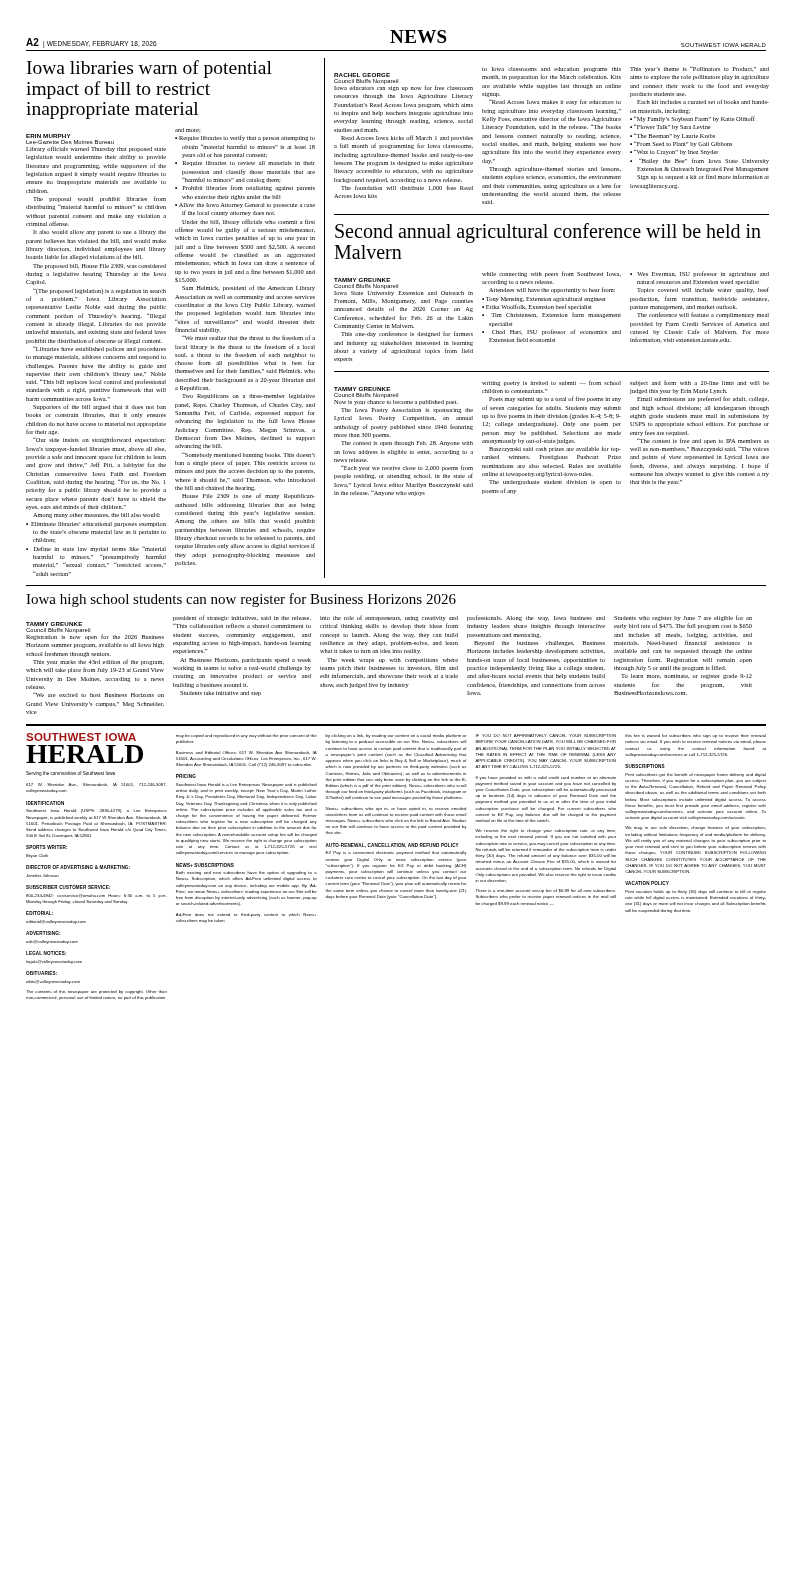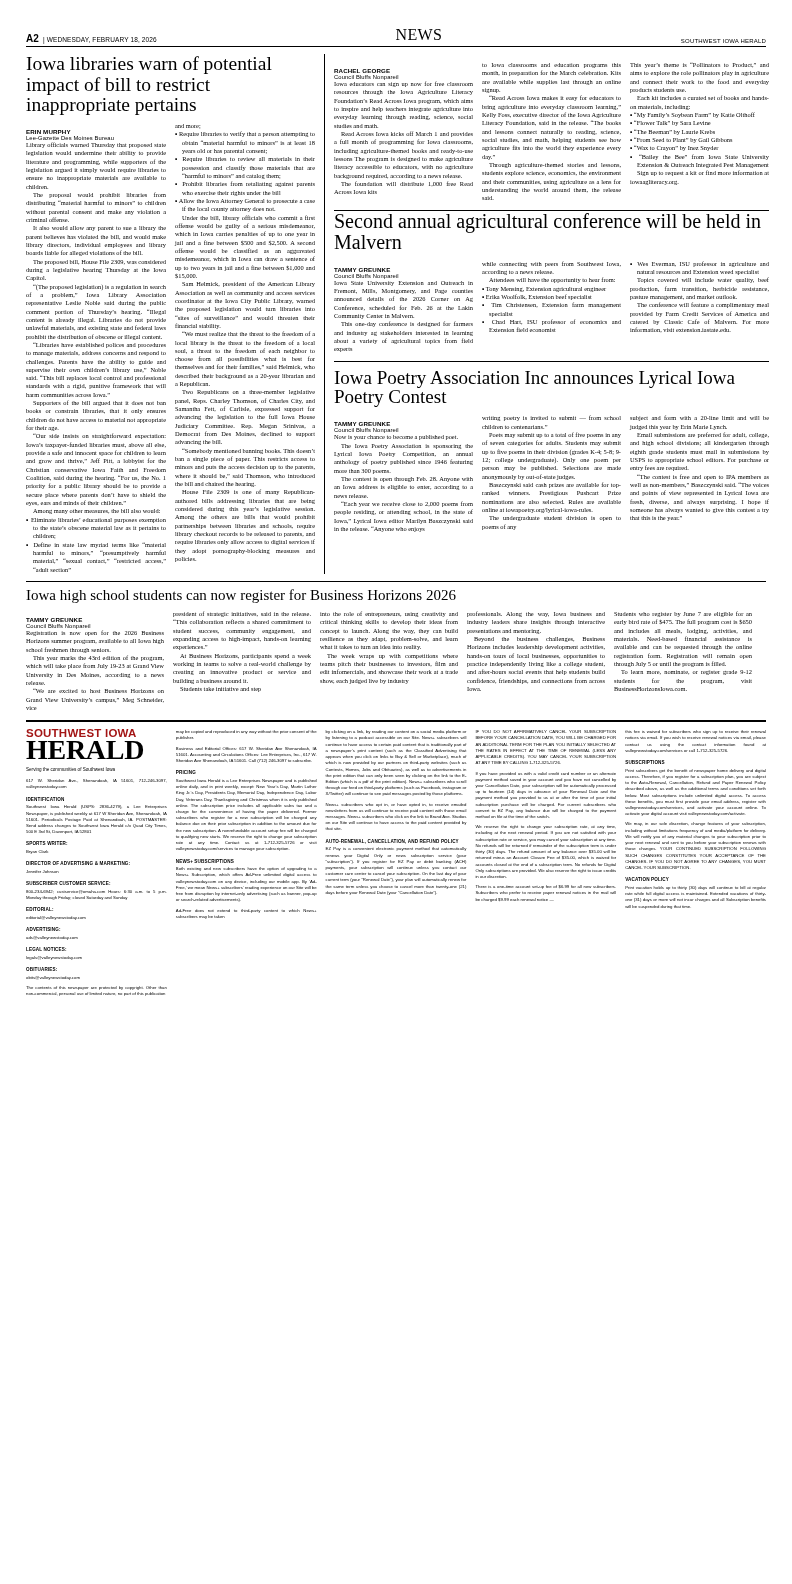--- a/index.html
+++ b/index.html
@@ -10,21 +10,21 @@
     background: #ffffff;
     font-family: "Liberation Serif", serif;
     color: #000;
   }
   .page { position: relative; width: 792px; height: 1584px; padding: 26px 26px 10px 26px; }
 
   
   .topbar { display:flex; align-items:flex-end; justify-content:space-between; border-bottom:1px solid #000; padding-bottom:2px; }
   .topbar .left { font-family:"Liberation Sans", sans-serif; font-size:6.5px; letter-spacing:.02em; }
   .topbar .left .pg { font-weight:bold; font-size:10px; }
-  .topbar .center { font-family:"Liberation Serif", serif; font-size:16px; letter-spacing:.02em; }
+  .topbar .center { font-family:"Liberation Serif", serif; font-size:19px; letter-spacing:.02em;font-weight:bold; }
   .topbar .right { font-family:"Liberation Sans", sans-serif; font-size:6px; letter-spacing:.03em; }
 
   
   .hl { font-family:"Liberation Serif", serif; font-weight:normal; line-height:1.06; margin:0; }
   .byline { font-family:"Liberation Sans", sans-serif; font-weight:bold; font-size:6.2px; letter-spacing:.02em; margin-top:6px; }
   .byline .sub { font-weight:normal; font-size:5.8px; display:block; }
   p.bd { font-size:6.4px; line-height:1.30; text-align:justify; margin:0; text-indent:7px; hyphens:auto; }
   p.bd.first { text-indent:0; }
   p.bd + p.bd { margin-top:0; }
   .bullet { font-size:6.4px; line-height:1.30; text-align:justify; margin:0; padding-left:7px; text-indent:-7px; }
@@ -75,21 +75,21 @@
       <span class="pg">A2</span>
       &nbsp;|&nbsp;<span>WEDNESDAY, FEBRUARY 18, 2026</span>
     </div>
     <div class="center">NEWS</div>
     <div class="right">SOUTHWEST IOWA HERALD</div>
   </div>
 
   <div class="sec1">
 
     <div class="leftblock">
-      <h1 class="hl hl-a">Iowa libraries warn of potential impact of bill to restrict inappropriate pertains</h1>
+      <h1 class="hl hl-a">Iowa libraries warn of potential impact of bill to restrict inappropriate material</h1>
       <div class="cols2">
         <div>
           <div class="byline">
             <span>ERIN MURPHY</span>
             <span class="sub">Lee-Gazette Des Moines Bureau</span>
           </div>
           <p class="bd first">Library officials warned Thursday that proposed state legislation would undermine their ability to provide literature and programming, while supporters of the legislation argued it simply would require libraries to ensure no inappropriate materials are available to children.</p>
           <p class="bd">The proposal would prohibit libraries from distributing “material harmful to minors” to children without parental consent and make any violation a criminal offense.</p>
           <p class="bd">It also would allow any parent to sue a library the parent believes has violated the bill, and would make library directors, individual employees and library boards liable for alleged violations of the bill.</p>
           <p class="bd">The proposed bill, House File 2309, was considered during a legislative hearing Thursday at the Iowa Capitol.</p>
@@ -145,21 +145,21 @@
             <p class="bullet">▪ “Wax to Crayon” by Inez Snyder</p>
             <p class="bullet">▪ “Bailey the Bee” from Iowa State University Extension &amp; Outreach Integrated Pest Management</p>
             <p class="bd">Sign up to request a kit or find more information at iowaagliteracy.org.</p>
           </div>
         </div>
       </div>
 
       <div class="sec-div"></div>
 
       <div>
-        <h1 class="hl hl-c" style="">Second annual agricultural conference will be held in Malvern</h1>
+        <h1 class="hl hl-c" style="margin-top:6px">Second annual agricultural conference will be held in Malvern</h1>
         <div class="cols3">
           <div>
             <div class="byline">
               <span>TAMMY GREUNKE</span>
               <span class="sub">Council Bluffs Nonpareil</span>
             </div>
             <p class="bd first">Iowa State University Extension and Outreach in Fremont, Mills, Montgomery, and Page counties announced details of the 2026 Corner on Ag Conference, scheduled for Feb. 26 at the Lakin Community Center in Malvern.</p>
             <p class="bd">This one-day conference is designed for farmers and industry ag stakeholders interested in learning about a variety of agricultural topics from field experts</p>
           </div>
           <div>
@@ -174,21 +174,20 @@
             <p class="bullet">▪ Wes Everman, ISU professor in agriculture and natural resources and Extension weed specialist</p>
             <p class="bd">Topics covered will include water quality, beef production, farm transition, herbicide resistance, pasture management, and market outlook.</p>
             <p class="bd">The conference will feature a complimentary meal provided by Farm Credit Services of America and catered by Classic Cafe of Malvern. For more information, visit extension.iastate.edu.</p>
           </div>
         </div>
       </div>
 
       <div class="sec-div"></div>
 
       <div>
-        <h1 class="hl hl-d" style="margin-top:6px">Iowa Poetry Association Inc announces Lyrical Iowa Poetry Contest</h1>
         <div class="cols3">
           <div>
             <div class="byline">
               <span>TAMMY GREUNKE</span>
               <span class="sub">Council Bluffs Nonpareil</span>
             </div>
             <p class="bd first">Now is your chance to become a published poet.</p>
             <p class="bd">The Iowa Poetry Association is sponsoring the Lyrical Iowa Poetry Competition, an annual anthology of poetry published since 1946 featuring more than 300 poems.</p>
             <p class="bd">The contest is open through Feb. 28. Anyone with an Iowa address is eligible to enter, according to a news release.</p>
             <p class="bd">“Each year we receive close to 2,000 poems from people residing, or attending school, in the state of Iowa,” Lyrical Iowa editor Marilyn Baszczynski said in the release. “Anyone who enjoys</p>

